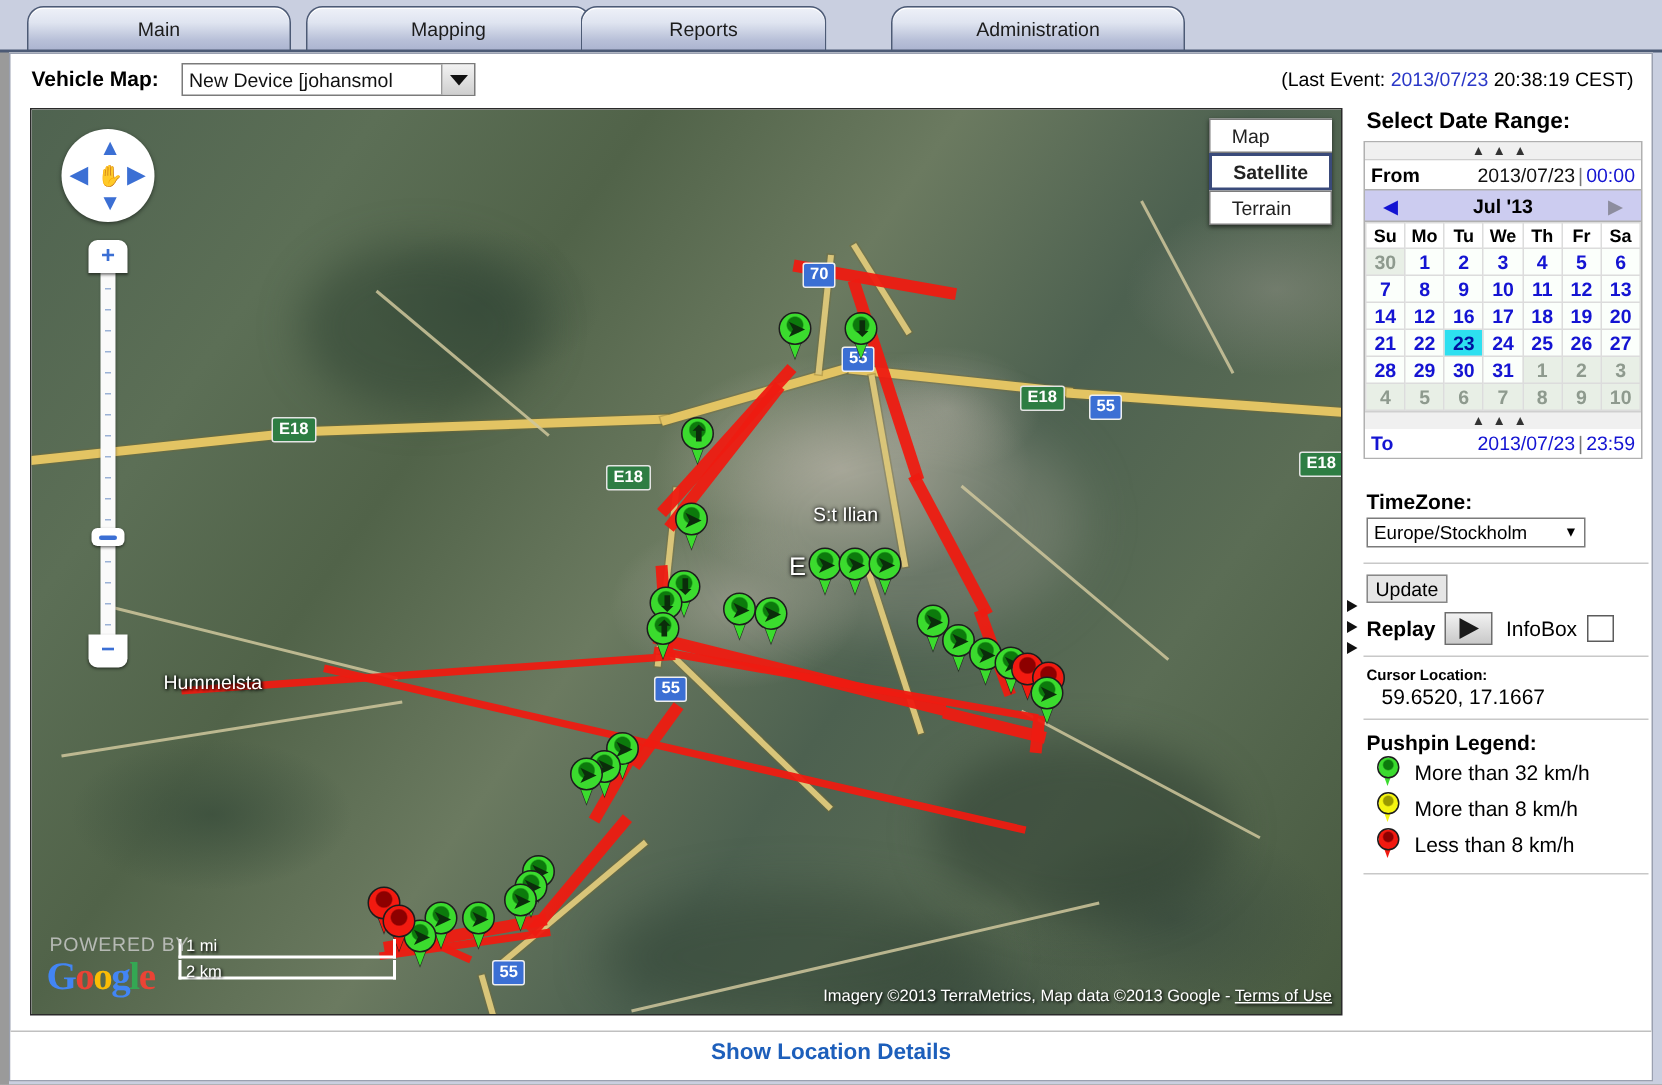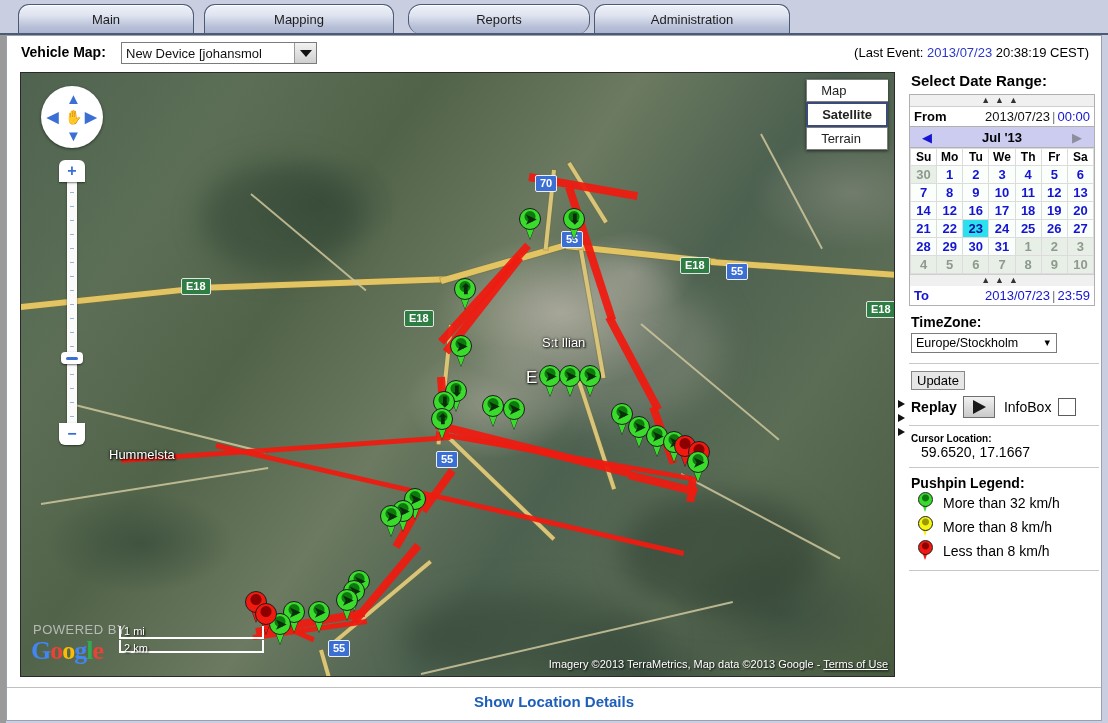--- a/index.html
+++ b/index.html
@@ -29,21 +29,21 @@
     box-shadow: inset 0 1px 0 #ffffff;
     text-align: center;
     font-size: 13px;
     color: #1c1c1c;
     line-height: 29px;
     cursor: pointer;
     box-sizing: border-box;
   }
   .tab.t0 { left: 18px;  width: 176px; }
   .tab.t1 { left: 204px; width: 190px; }
-  .tab.t2 { left: 408px; width: 182px; border-radius: 13px; }
+  .tab.t2 { left: 387px; width: 164px; }
   .tab.t3 { left: 594px; width: 196px; }
   #tabline {
     position: absolute; left: 0; top: 33px; width: 1108px; height: 2px;
     background: #4c5a75;
   }
 
   
   #content {
     position: absolute; left: 6px; top: 35px;
     width: 1096px; height: 686px;
@@ -724,21 +724,21 @@
               </tr>
             </tbody>
         </table>
         <div class="spin" style="border-top:1px solid #cfcfcf;border-bottom:none">▲▲▲</div>
         <div class="torow">
           <span class="lab">To</span>
           <span class="val"><span>2013/07/23</span><span class="sep">|</span><span>23:59</span></span>
         </div>
       </div>
 
-      <div class="lbl-bold" style="margin-top:8px">TimeZone:</div>
+      <div class="lbl-bold" style="margin-top:20px">TimeZone:</div>
       <div id="tzsel">
         <span class="txt">Europe/Stockholm</span>
         <span class="chev">▾</span>
       </div>
 
       <div class="hr" style="margin-top:10px"></div>
       <div id="updatebtn">Update</div>
 
       <div class="replayrow">
         <span class="rl">Replay</span>

